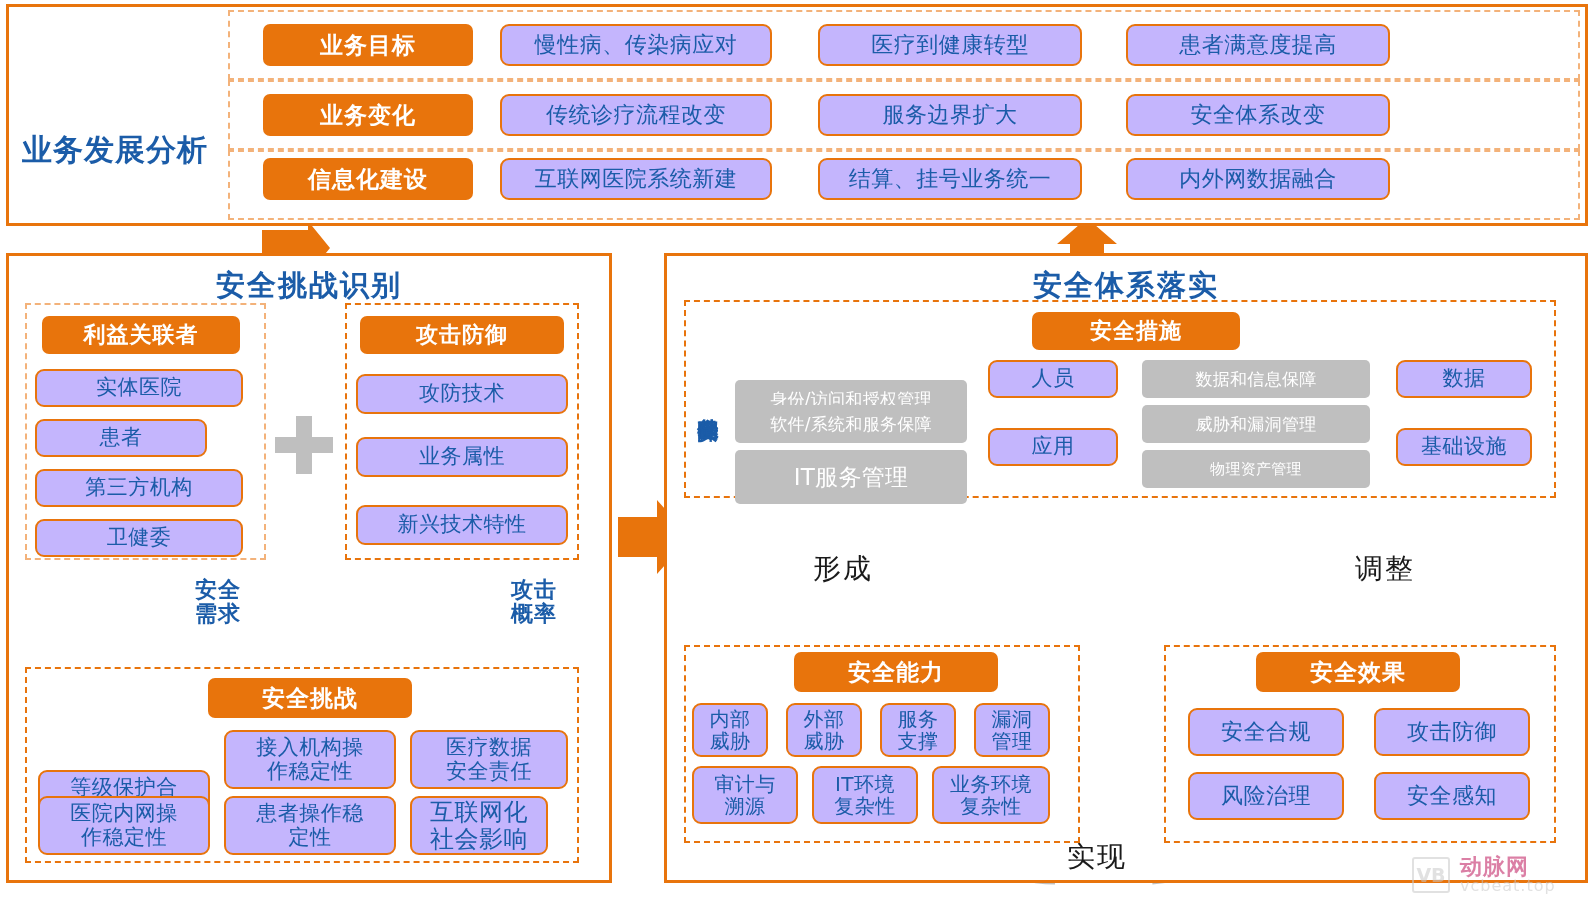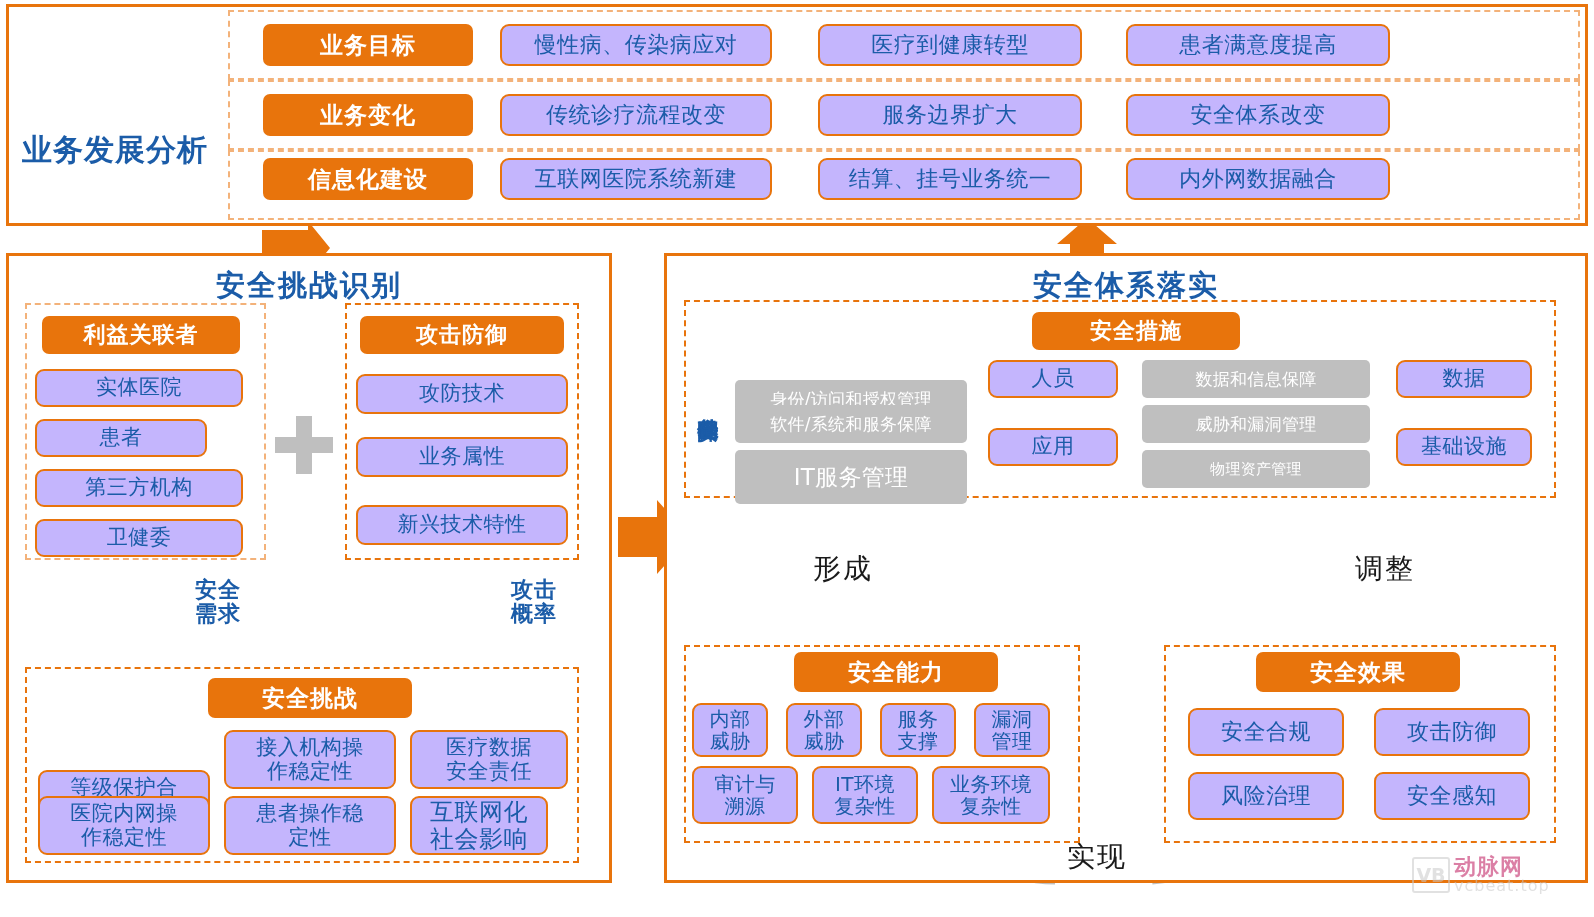--- a/index.html
+++ b/index.html
@@ -232,21 +232,21 @@
     <span>复杂性</span>
   </div>
 
   <div class="dashbox" style="left:1164px;top:645px;width:392px;height:198px;"></div>
   <div class="orange-pill" style="left:1256px;top:652px;width:204px;height:40px;font-size:23px;">安全效果</div>
   <div class="blue-pill" style="left:1188px;top:708px;width:156px;height:48px;font-size:22px;">安全合规</div>
   <div class="blue-pill" style="left:1374px;top:708px;width:156px;height:48px;font-size:22px;">攻击防御</div>
   <div class="blue-pill" style="left:1188px;top:772px;width:156px;height:48px;font-size:22px;">风险治理</div>
   <div class="blue-pill" style="left:1374px;top:772px;width:156px;height:48px;font-size:22px;">安全感知</div>
 
-  <div class="wm" style="left:1412px;top:852px;width:170px;height:46px;display:flex;align-items:center;gap:4px;">
+  <div class="wm" style="left:1412px;top:852px;width:170px;height:46px;display:flex;align-items:center;gap:10px;">
     <div style="width:34px;height:32px;border:2px solid #C9C9C9;border-radius:3px;color:#C9C9C9;
                 font-weight:bold;font-size:19px;display:flex;align-items:center;justify-content:center;">VB</div>
     <div style="display:flex;flex-direction:column;line-height:1.05;">
       <span class="wm-cn" style="font-size:22px;">动脉网</span>
       <span class="wm-en" style="font-size:16px;">vcbeat.top</span>
     </div>
   </div>
 
 </div>
 

